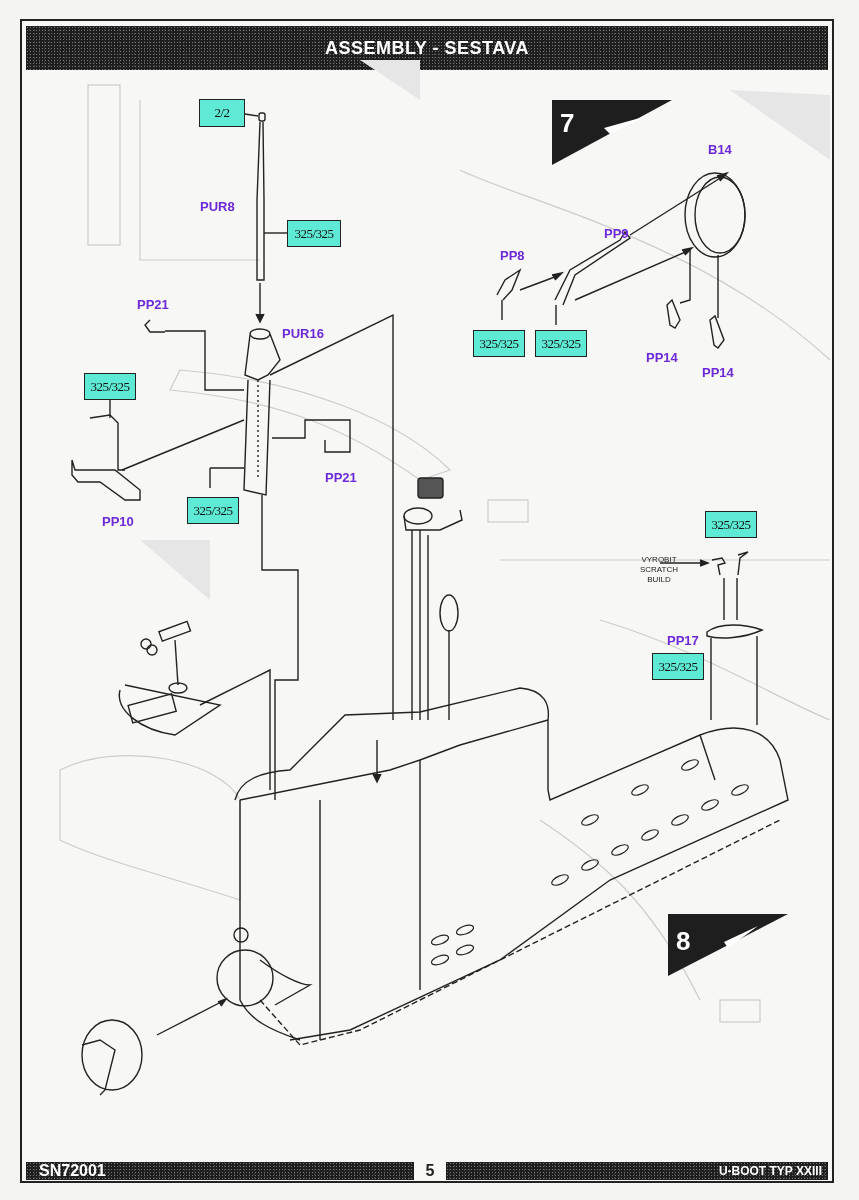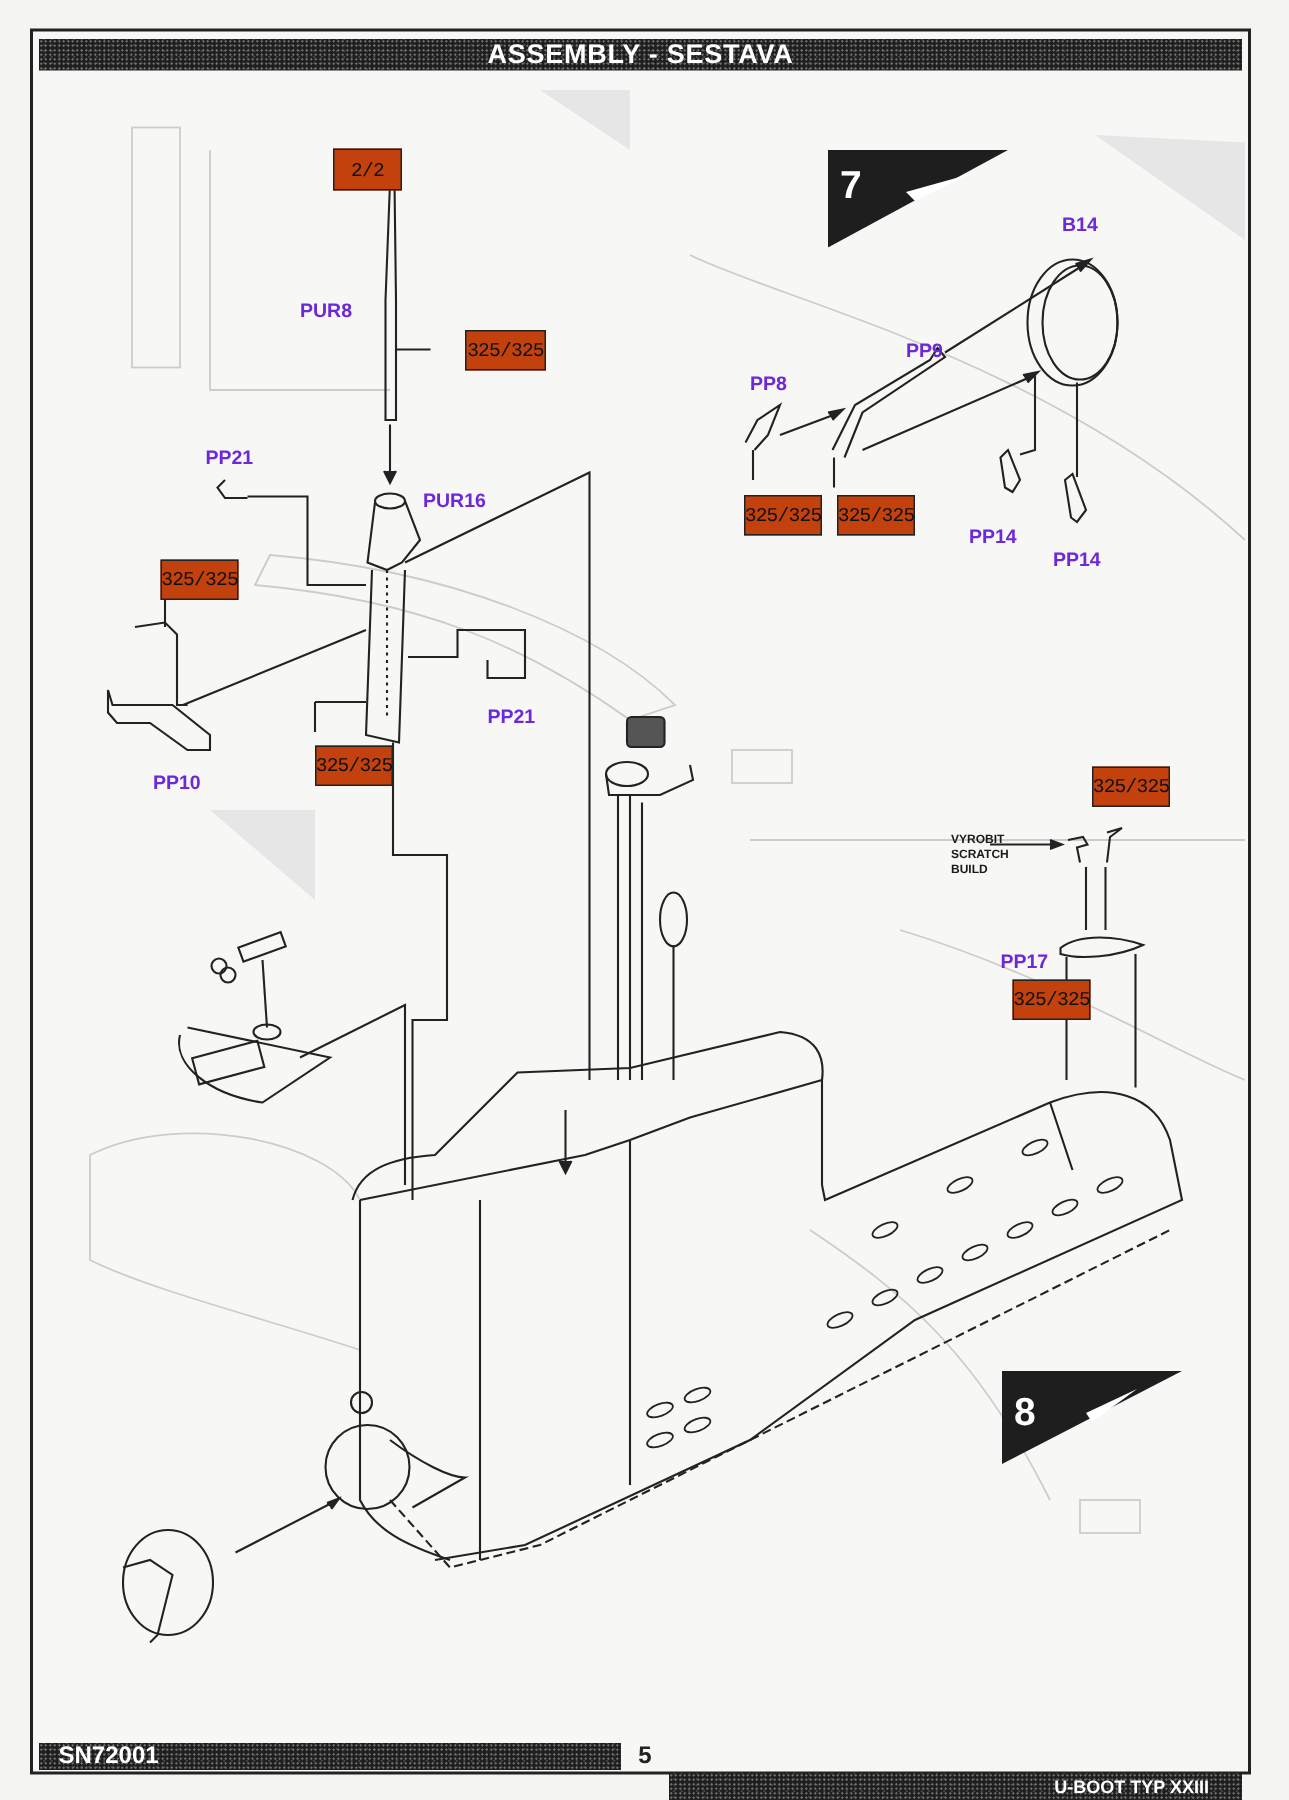--- a/index.html
+++ b/index.html
@@ -1,27 +1,27 @@
 <!DOCTYPE html>
 <html><head>
 <meta charset="utf-8">
 <style>
   html,body{margin:0;padding:0;background:#f4f4f2;}
   body{width:859px;height:1200px;position:relative;overflow:hidden;font-family:"Liberation Sans",sans-serif;}
   .frame{position:absolute;left:20px;top:19px;width:814px;height:1164px;border:2px solid #222;box-sizing:border-box;background:#f7f7f5;}
   .bar{position:absolute;background:#1e1e1e;color:#fff;font-weight:bold;font-family:"Liberation Sans",sans-serif;
        background-image:radial-gradient(#777 0.6px,transparent 0.8px),radial-gradient(#444 0.6px,transparent 0.8px);
        background-size:3px 3px,5px 4px;background-position:0 0,1px 2px;}
-  .header-bar{left:26px;top:26px;width:802px;height:21px;display:flex;align-items:center;justify-content:center;font-size:18px;letter-spacing:0.5px;}
+  .header-bar{left:26px;top:26px;width:802px;height:44px;display:flex;align-items:center;justify-content:center;font-size:18px;letter-spacing:0.5px;}
   .footer-left{left:26px;top:1162px;width:388px;height:18px;font-size:16px;display:flex;align-items:center;padding-left:13px;box-sizing:border-box;}
   .footer-page{position:absolute;left:414px;top:1160px;width:32px;height:22px;display:flex;align-items:center;justify-content:center;font-weight:bold;font-size:16px;color:#222;}
-  .footer-right{left:446px;top:1162px;width:382px;height:18px;font-size:12px;display:flex;align-items:center;justify-content:flex-end;padding-right:22px;box-sizing:border-box;margin-top:20px;}
+  .footer-right{left:446px;top:1162px;width:382px;height:18px;font-size:12px;display:flex;align-items:center;justify-content:flex-end;padding-right:6px;box-sizing:border-box;}
   .label{position:absolute;font-weight:bold;font-size:13px;color:#6d28d9;white-space:nowrap;text-align:right;}
-  .small-label{position:absolute;font-weight:bold;font-size:8px;color:#1a1a1a;line-height:10px;}
-  .box{position:absolute;border:1.5px solid #222;font-size:13px;font-family:Liberation Mono, monospace;color:#111;display:flex;align-items:center;justify-content:center;background:#c2410c;font-stretch:condensed;letter-spacing:-0.5px;margin-left:23px;}
+  .small-label{position:absolute;font-weight:normal;font-size:8px;color:#1a1a1a;line-height:10px;text-align:center;}
+  .box{position:absolute;border:1.5px solid #222;font-size:13px;font-family:Liberation Serif, serif;color:#111;display:flex;align-items:center;justify-content:center;background:#5eead4;font-stretch:condensed;letter-spacing:-0.5px;}
   .step{position:absolute;}
   .step-num{position:absolute;color:#fff;font-weight:bold;font-size:26px;}
   svg.draw{position:absolute;left:0;top:0;}
 </style>
 </head>
 <body>
 
 <div class="frame"></div>
 
 <div class="bar header-bar">

